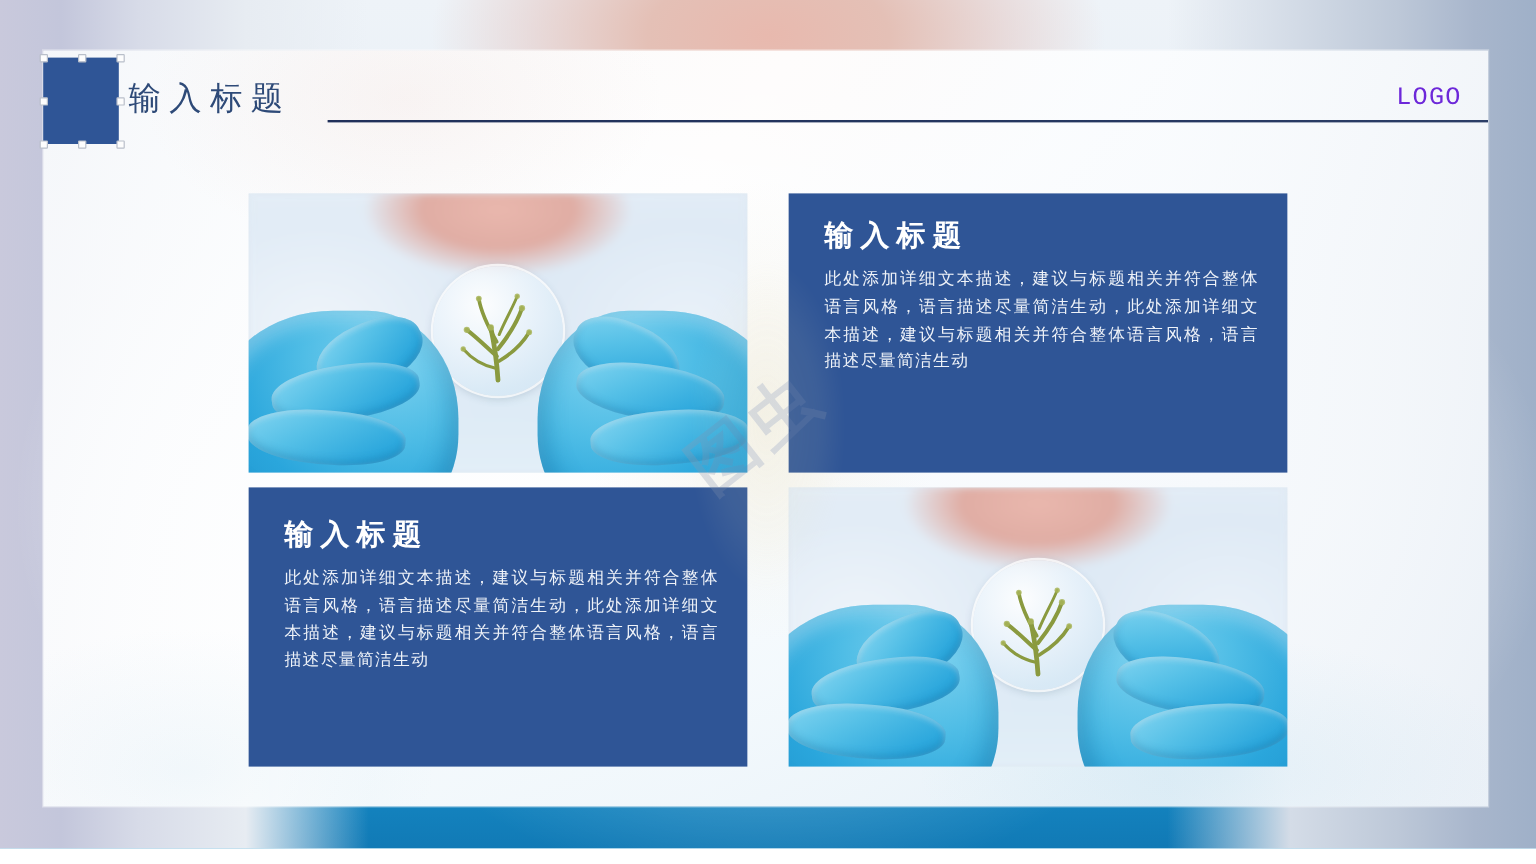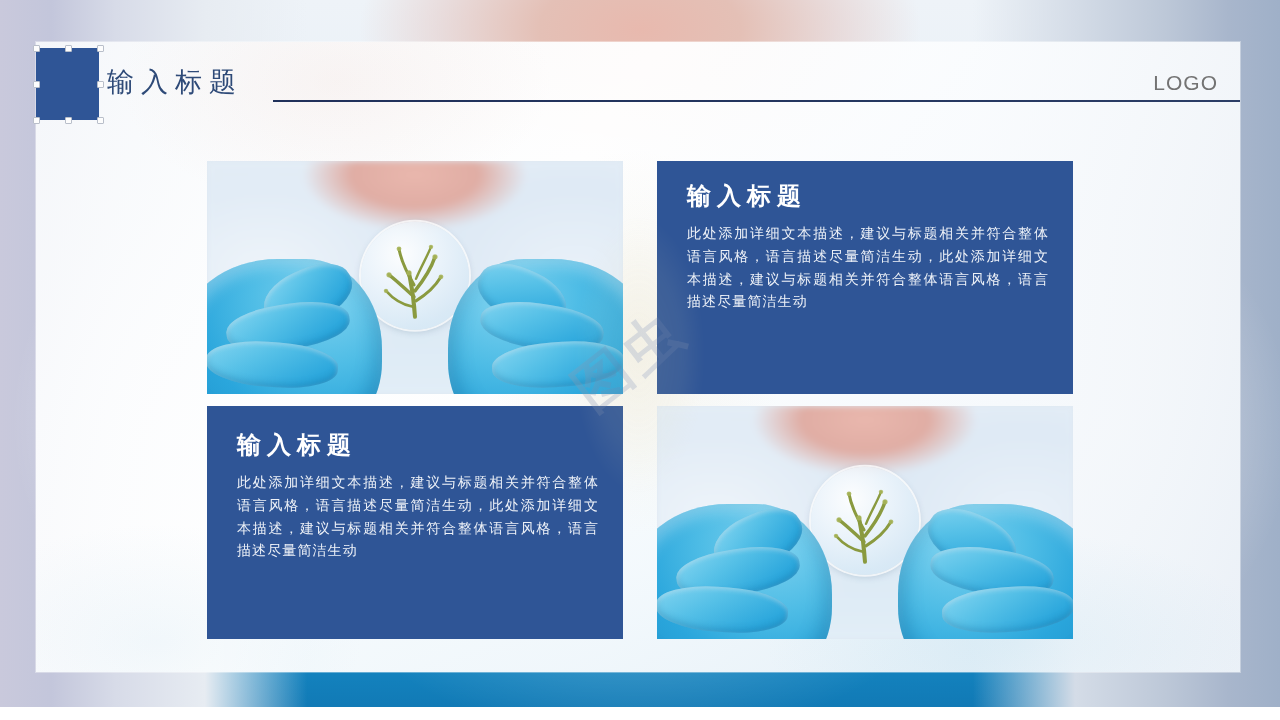--- a/index.html
+++ b/index.html
@@ -76,22 +76,22 @@
     font-size:27px;letter-spacing:7px;color:#2e4a78;
     font-family:"DejaVu Sans","Liberation Sans",sans-serif;
     white-space:nowrap;
   }
   .hdr-rule{
     position:absolute;left:273px;top:100px;width:967px;height:2px;
     background:linear-gradient(90deg,#20305a 0%,#24365f 55%,#2b3d66 100%);
   }
   .hdr-logo{
     position:absolute;right:62px;top:71px;
-    font-family:Liberation Sans, sans-serif;
-    font-size:21px;letter-spacing:1px;color:#737373;
+    font-family:Liberation Mono, monospace;
+    font-size:21px;letter-spacing:1px;color:#6d28d9;
   }
 
   
   .cell{position:absolute;overflow:hidden;}
   .c-tl{left:207px;top:161px;width:416px;height:233px;}
   .c-tr{left:657px;top:161px;width:416px;height:233px;}
   .c-bl{left:207px;top:406px;width:416px;height:233px;}
   .c-br{left:657px;top:406px;width:416px;height:233px;}
 
   

